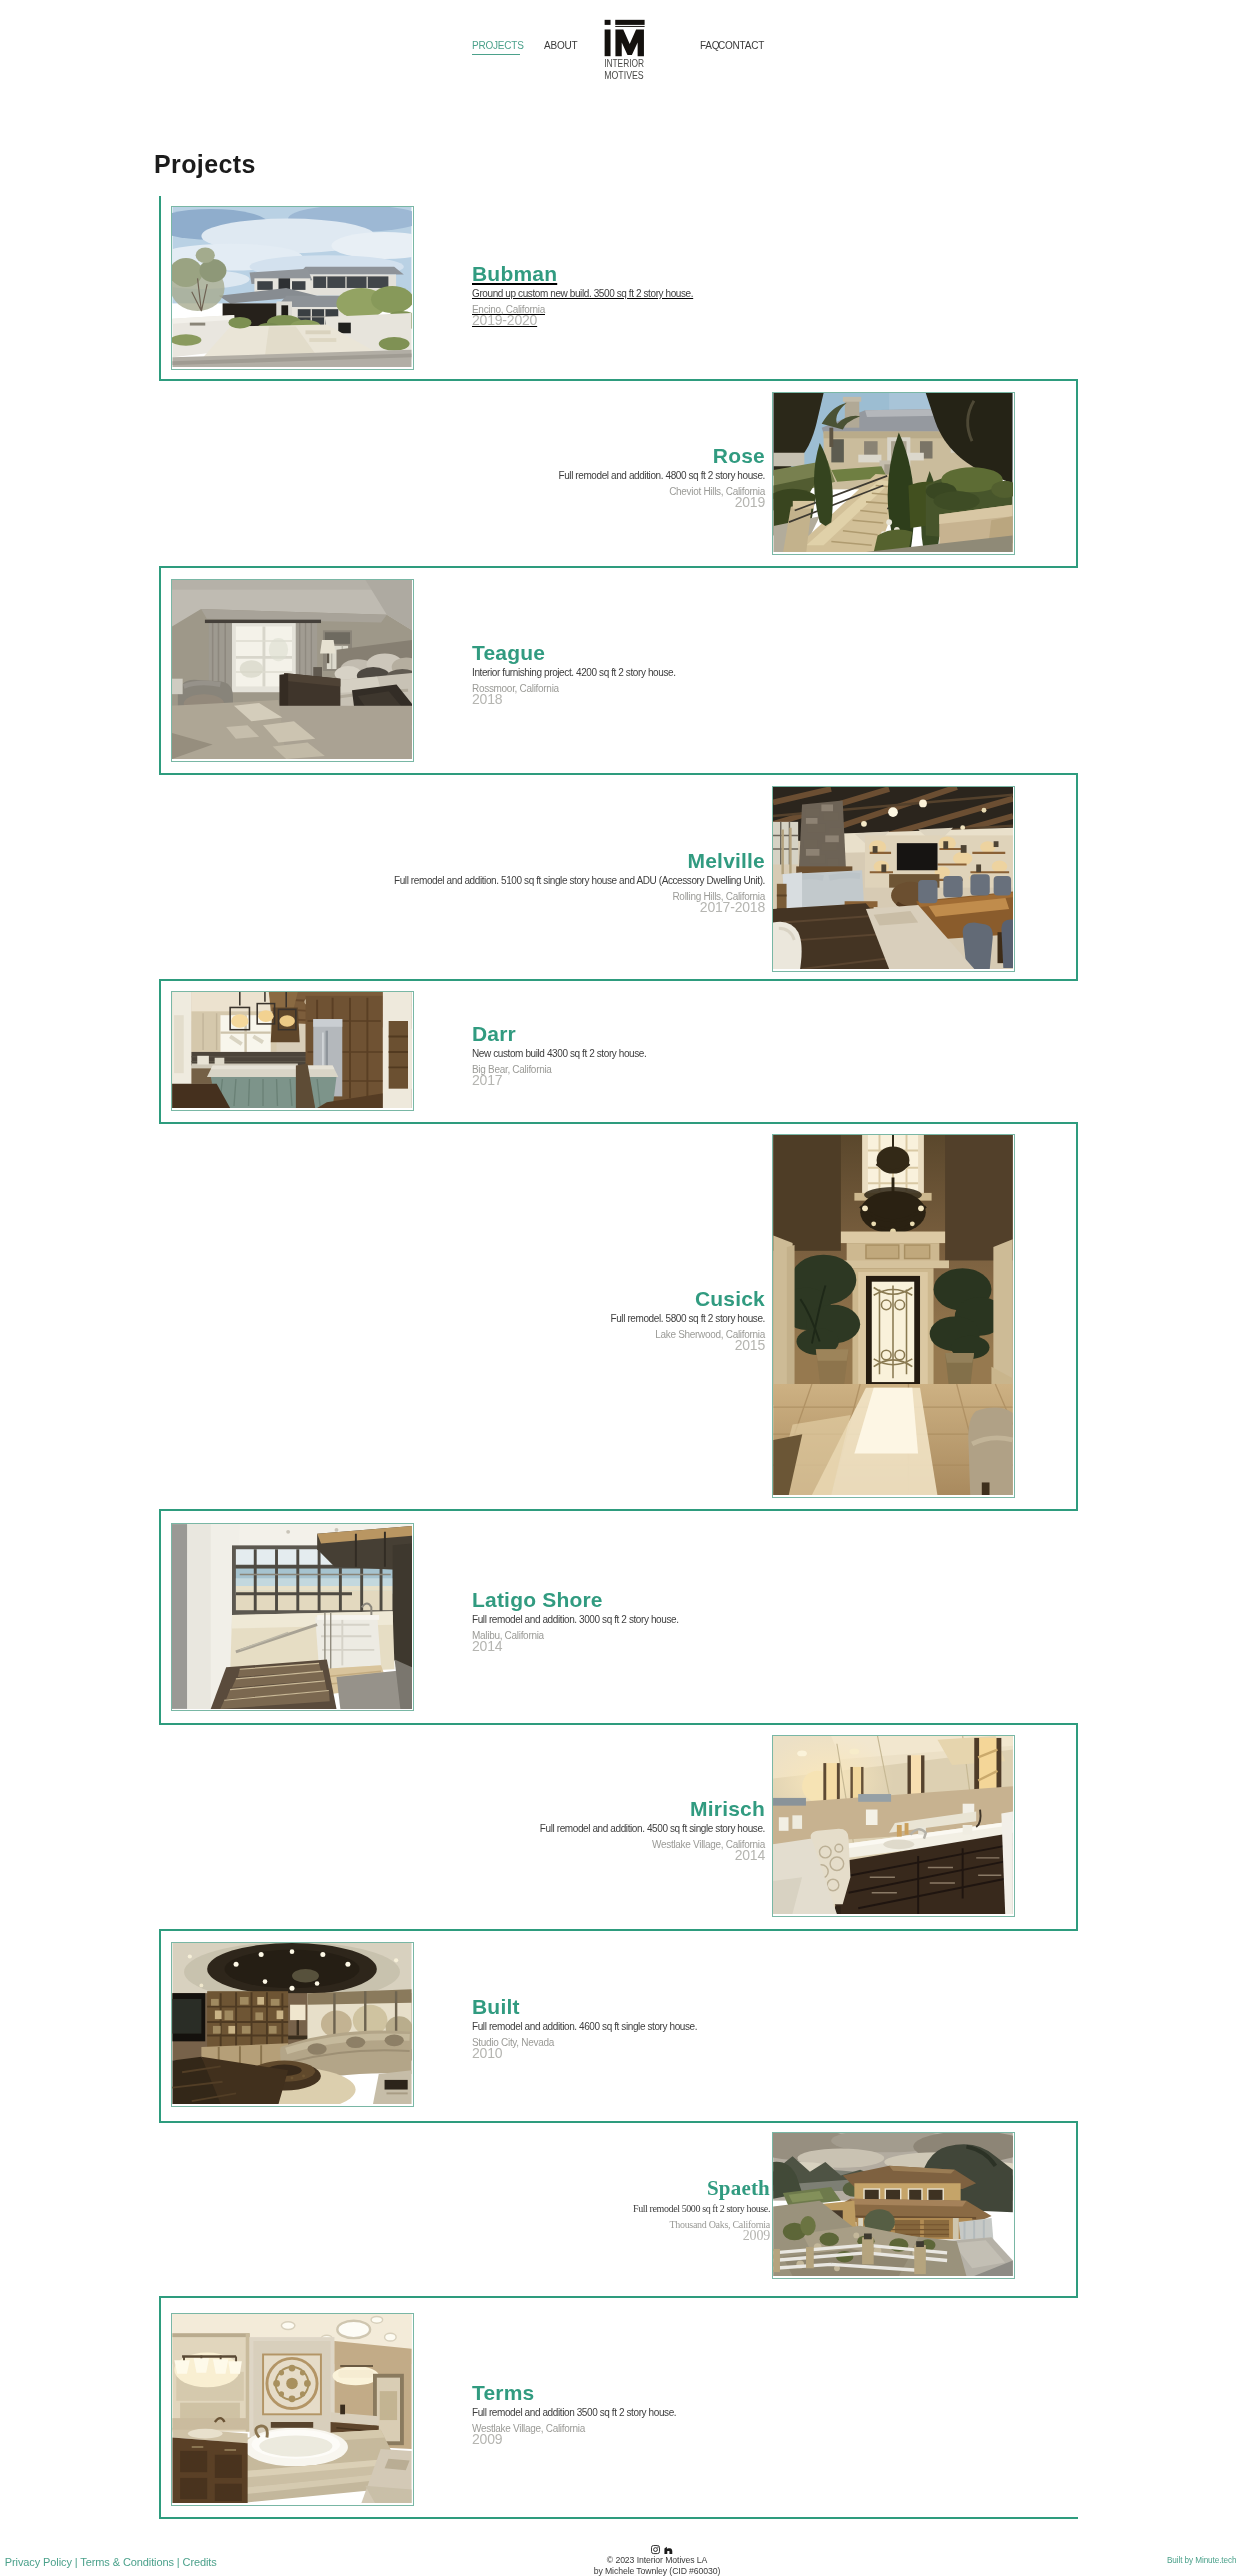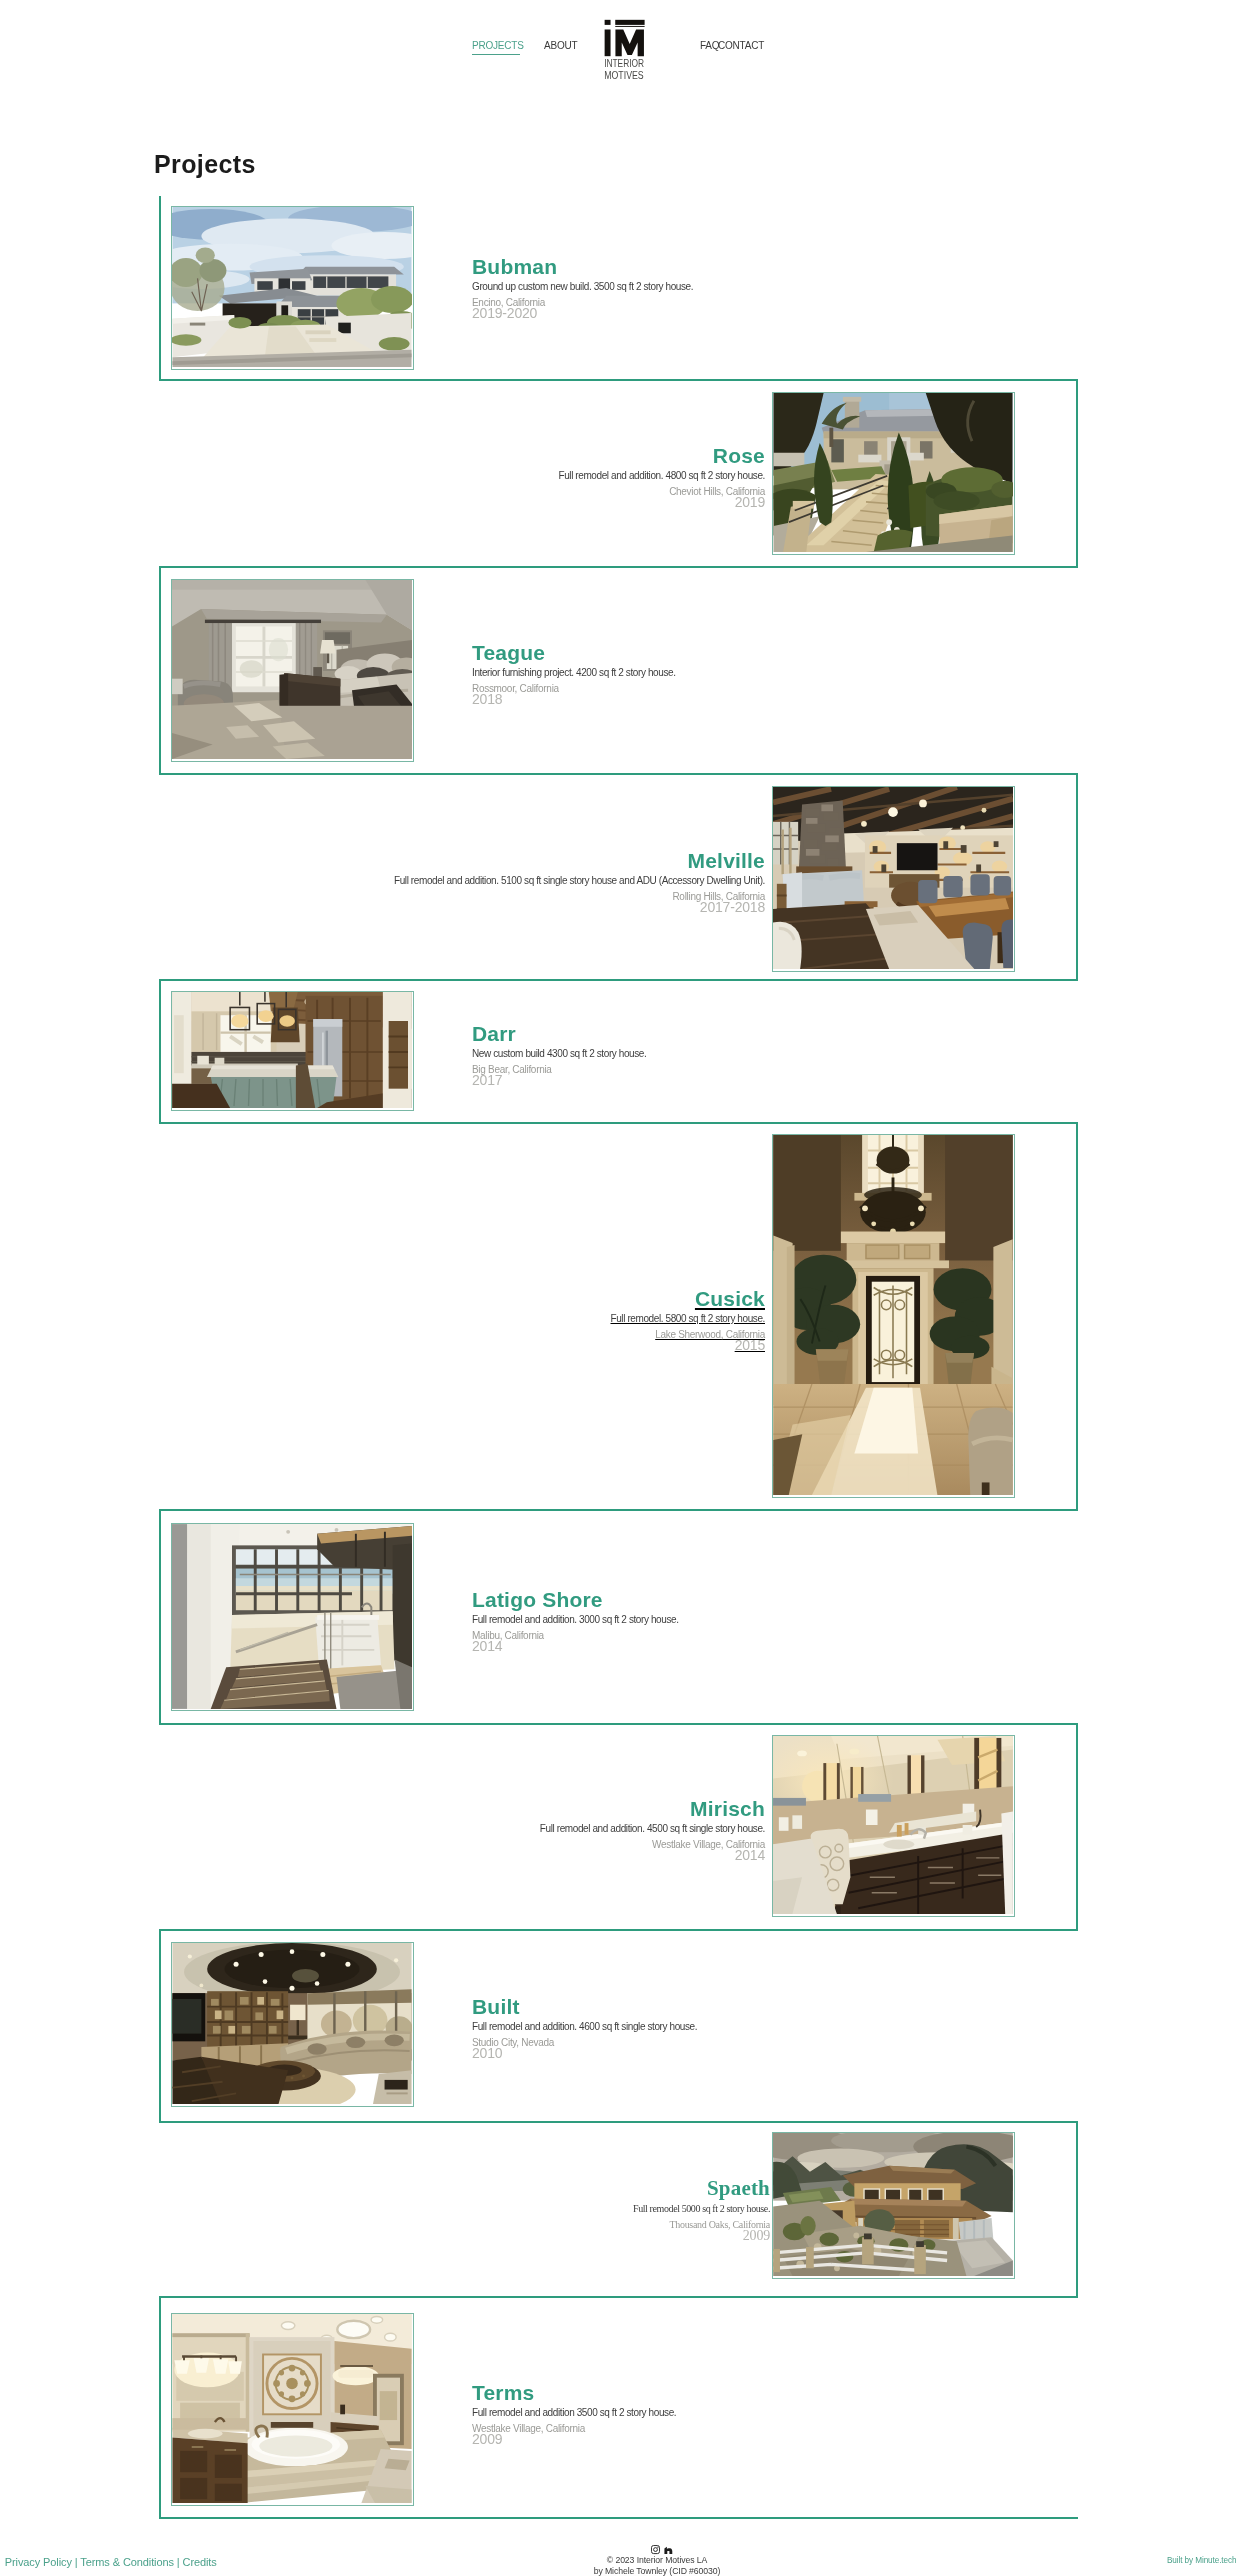--- a/index.html
+++ b/index.html
@@ -141,21 +141,21 @@
 
     <ellipse cx="14" cy="138" rx="16" ry="6" fill="#8a9a5e"></ellipse>
     <ellipse cx="70" cy="120" rx="12" ry="6" fill="#7d9052"></ellipse>
     <ellipse cx="230" cy="142" rx="16" ry="7" fill="#7f9154"></ellipse>
 
     <polygon points="0,156 248,148 248,166 0,166" fill="#b2aea5"></polygon>
     <polygon points="0,160 248,152 248,156 0,164" fill="#a09c93"></polygon>
   </svg>
 </div>
 
-<div class="txt" style="left:472px;top:256px;width:309px;">
+<div class="txt" style="left:472px;top:263px;width:309px;text-decoration:underline;">
   <h2>Bubman</h2>
   <p class="d">Ground up custom new build. 3500 sq ft 2 story house.</p>
   <p class="l">Encino, California</p>
   <p class="y">2019-2020</p>
 </div>
 
 <div class="photo" style="left:772px;top:392px;width:243px;height:163px;">
   <svg width="240" height="159" viewBox="0 0 248 165">
 
     <rect width="248" height="80" fill="#9cbdd2"></rect>
@@ -657,21 +657,21 @@
     <polygon points="20,300 80,290 60,373 0,373" fill="#e3d0a6" opacity=".65"></polygon>
 
     <path d="M210 286 q24 -8 38 2 v85 h-44 l-2 -60 q0 -20 8 -27" fill="#b0a186"></path>
     <path d="M206 320 q20 -10 42 -4" stroke="#c2b498" stroke-width="5" fill="none"></path>
     <rect x="216" y="360" width="8" height="13" fill="#3e2f1c"></rect>
 
     <polygon points="0,316 30,310 16,373 0,373" fill="#6b5636"></polygon>
   </svg>
 </div>
 
-<div class="txt tr" style="right:472px;top:1288px;width:386px;text-decoration:underline;">
+<div class="txt tr" style="right:472px;top:1288px;width:386px;">
   <h2>Cusick</h2>
   <p class="d">Full remodel. 5800 sq ft 2 story house.</p>
   <p class="l">Lake Sherwood, California</p>
   <p class="y">2015</p>
 </div>
 
 <div class="photo" style="left:171px;top:1523px;width:243px;height:188px;">
   <svg width="240" height="185" viewBox="0 0 248 191">
 
     <rect width="248" height="30" fill="#f3f1ea"></rect>

